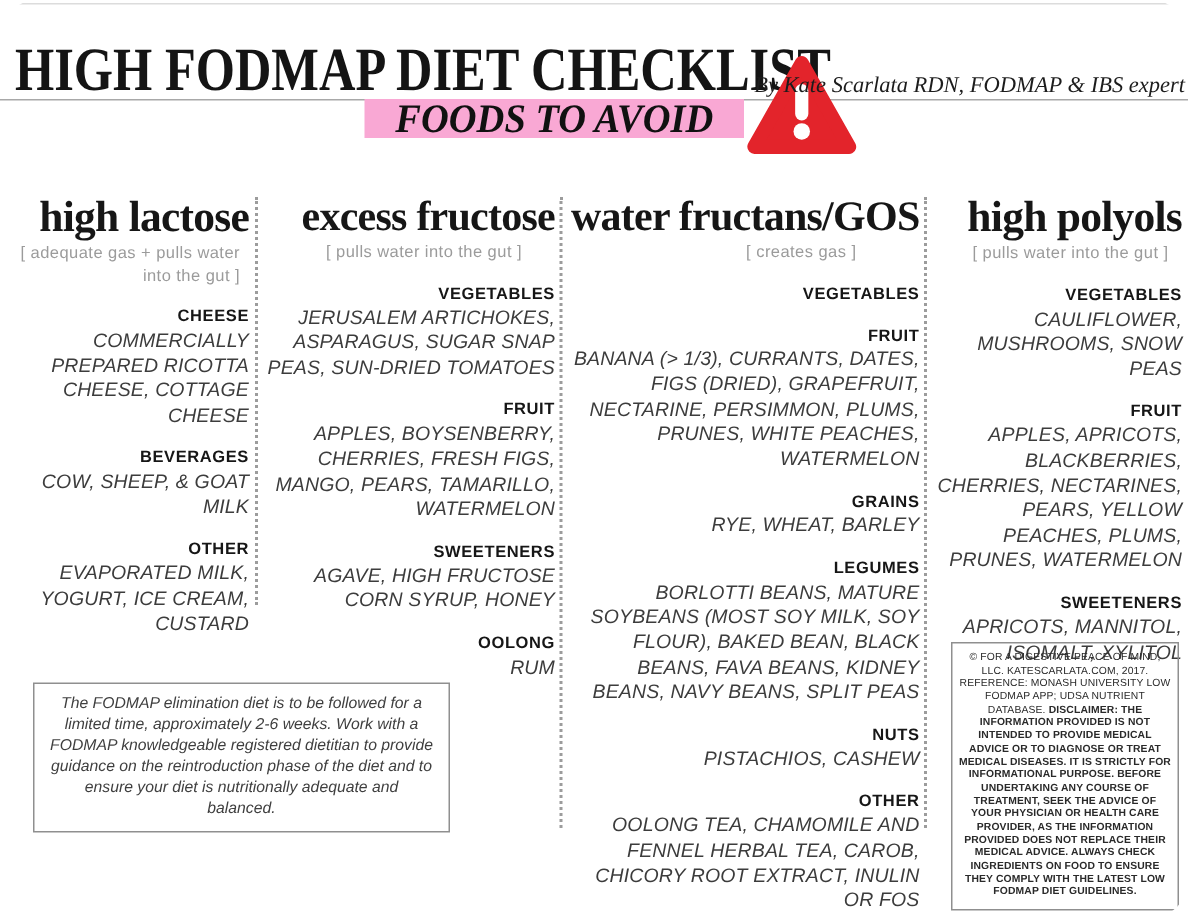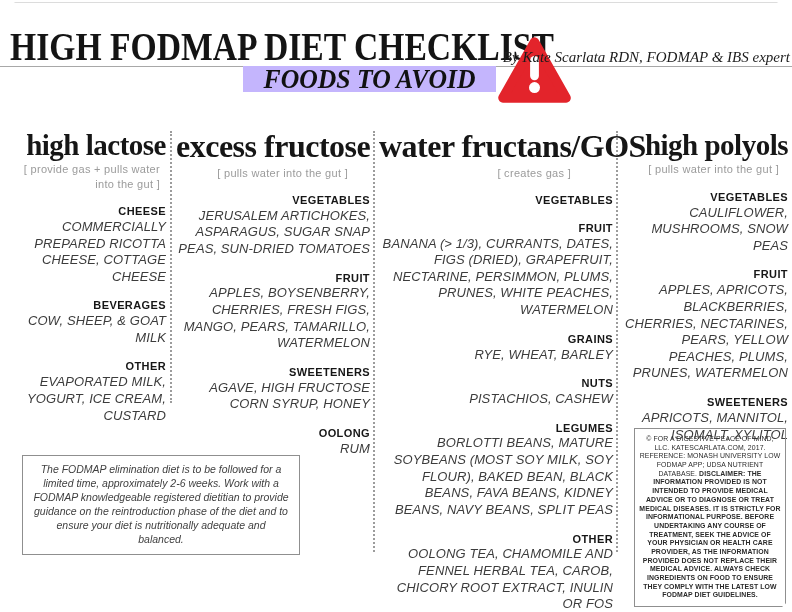--- a/index.html
+++ b/index.html
@@ -12,21 +12,21 @@
   .top-rule { position:absolute; top:2px; left:0; width:792px; border-top:1px solid #dcdcdc; }
   .header-rule { position:absolute; top:66px; left:0; width:792px; border-top:1px solid #a8a8a8; }
   .title {
     position:absolute; left:10px; top:26px; margin:0;
     font-family:"Liberation Serif", serif; font-weight:700; font-size:41px;
     color:#141414; line-height:1; white-space:nowrap;
     transform:scaleX(.82); transform-origin:left top; letter-spacing:0;
   }
   .banner {
     position:absolute; left:243px; top:66px; width:253px; height:26px;
-    background:#c4b5fd; display:flex; align-items:center; justify-content:center;
+    background:#f9a8d4; display:flex; align-items:center; justify-content:center;
   }
   .banner-text {
     font-family:"Liberation Serif", serif; font-style:italic; font-weight:700;
     font-size:27px; color:#111; white-space:nowrap; transform:scaleX(.95); line-height:1;
   }
   .warning { position:absolute; left:497px; top:37px; width:75px; height:66px; }
   .byline {
     position:absolute; right:2px; top:49px;
     font-family:"Liberation Serif", serif; font-style:italic; font-size:15px; color:#1c1c1c;
     white-space:nowrap;
@@ -41,21 +41,21 @@
   
   .col { position:absolute; top:130px; text-align:right; }
   .col-1 { left:4px;   width:162px; }
   .col-2 { left:176px; width:194px; }
   .col-3 { left:379px; width:234px; }
   .col-4 { left:620px; width:168px; }
   .col h2 {
     margin:0 0 2px; font-family:"Liberation Serif", serif; font-weight:700;
     font-size:29px; letter-spacing:-0.5px; color:#161616; line-height:1.05; white-space:nowrap;
   }
-  .col-2 h2, .col-3 h2 { font-size:32px; }
+  .col-2 h2, .col-3 h2 { font-size:28px; }
   .col .sub { margin:0 auto 13px; font-size:11px; color:#9b9b9b; letter-spacing:0.3px; line-height:1.3; max-width:150px; }
   .sec { margin-bottom:13px; }
   .sec h3 { margin:0; font-size:11px; font-weight:700; color:#161616; letter-spacing:0.4px; line-height:1.35; }
   .sec p  { margin:0; font-size:13px; color:#3c3c3c; letter-spacing:0.1px; line-height:1.28;font-style:italic; }
 
   
   .note-box {
     position:absolute; left:22px; top:455px; width:256px;
     border:1px solid #8f8f8f; padding:7px 10px;
     font-size:10.5px; color:#3f3f3f; line-height:1.33; text-align:center;font-style:italic;
@@ -90,21 +90,21 @@
   </div>
 
   <div class="byline">By Kate Scarlata RDN, FODMAP &amp; IBS expert</div>
 
   <div class="divider divider-1"></div>
   <div class="divider divider-2"></div>
   <div class="divider divider-3"></div>
 
   <section class="col col-1">
     <h2>high lactose</h2>
-    <p class="sub">[ provide gas + pulls water into the gut ]</p>
+    <p class="sub">[ adequate gas + pulls water into the gut ]</p>
     <div class="sec">
       <h3>CHEESE</h3>
       <p>COMMERCIALLY PREPARED RICOTTA CHEESE, COTTAGE CHEESE</p>
     </div>
     <div class="sec">
       <h3>BEVERAGES</h3>
       <p>COW, SHEEP, &amp; GOAT MILK</p>
     </div>
     <div class="sec">
       <h3>OTHER</h3>
@@ -141,26 +141,26 @@
     </div>
     <div class="sec">
       <h3>FRUIT</h3>
       <p>BANANA (&gt; 1/3), CURRANTS, DATES, FIGS (DRIED), GRAPEFRUIT, NECTARINE, PERSIMMON, PLUMS, PRUNES, WHITE PEACHES, WATERMELON</p>
     </div>
     <div class="sec">
       <h3>GRAINS</h3>
       <p>RYE, WHEAT, BARLEY</p>
     </div>
     <div class="sec">
+      <h3>LEGUMES</h3>
+      <p>BORLOTTI BEANS, MATURE SOYBEANS (MOST SOY MILK, SOY FLOUR), BAKED BEAN, BLACK BEANS, FAVA BEANS, KIDNEY BEANS, NAVY BEANS, SPLIT PEAS</p>
+    </div>
+    <div class="sec">
       <h3>NUTS</h3>
       <p>PISTACHIOS, CASHEW</p>
-    </div>
-    <div class="sec">
-      <h3>LEGUMES</h3>
-      <p>BORLOTTI BEANS, MATURE SOYBEANS (MOST SOY MILK, SOY FLOUR), BAKED BEAN, BLACK BEANS, FAVA BEANS, KIDNEY BEANS, NAVY BEANS, SPLIT PEAS</p>
     </div>
     <div class="sec">
       <h3>OTHER</h3>
       <p>OOLONG TEA, CHAMOMILE AND FENNEL HERBAL TEA, CAROB, CHICORY ROOT EXTRACT, INULIN OR FOS (FRUCTOOLIGOSACCHARIDE)</p>
     </div>
   </section>
 
   <section class="col col-4">
     <h2>high polyols</h2>
     <p class="sub">[ pulls water into the gut ]</p>

